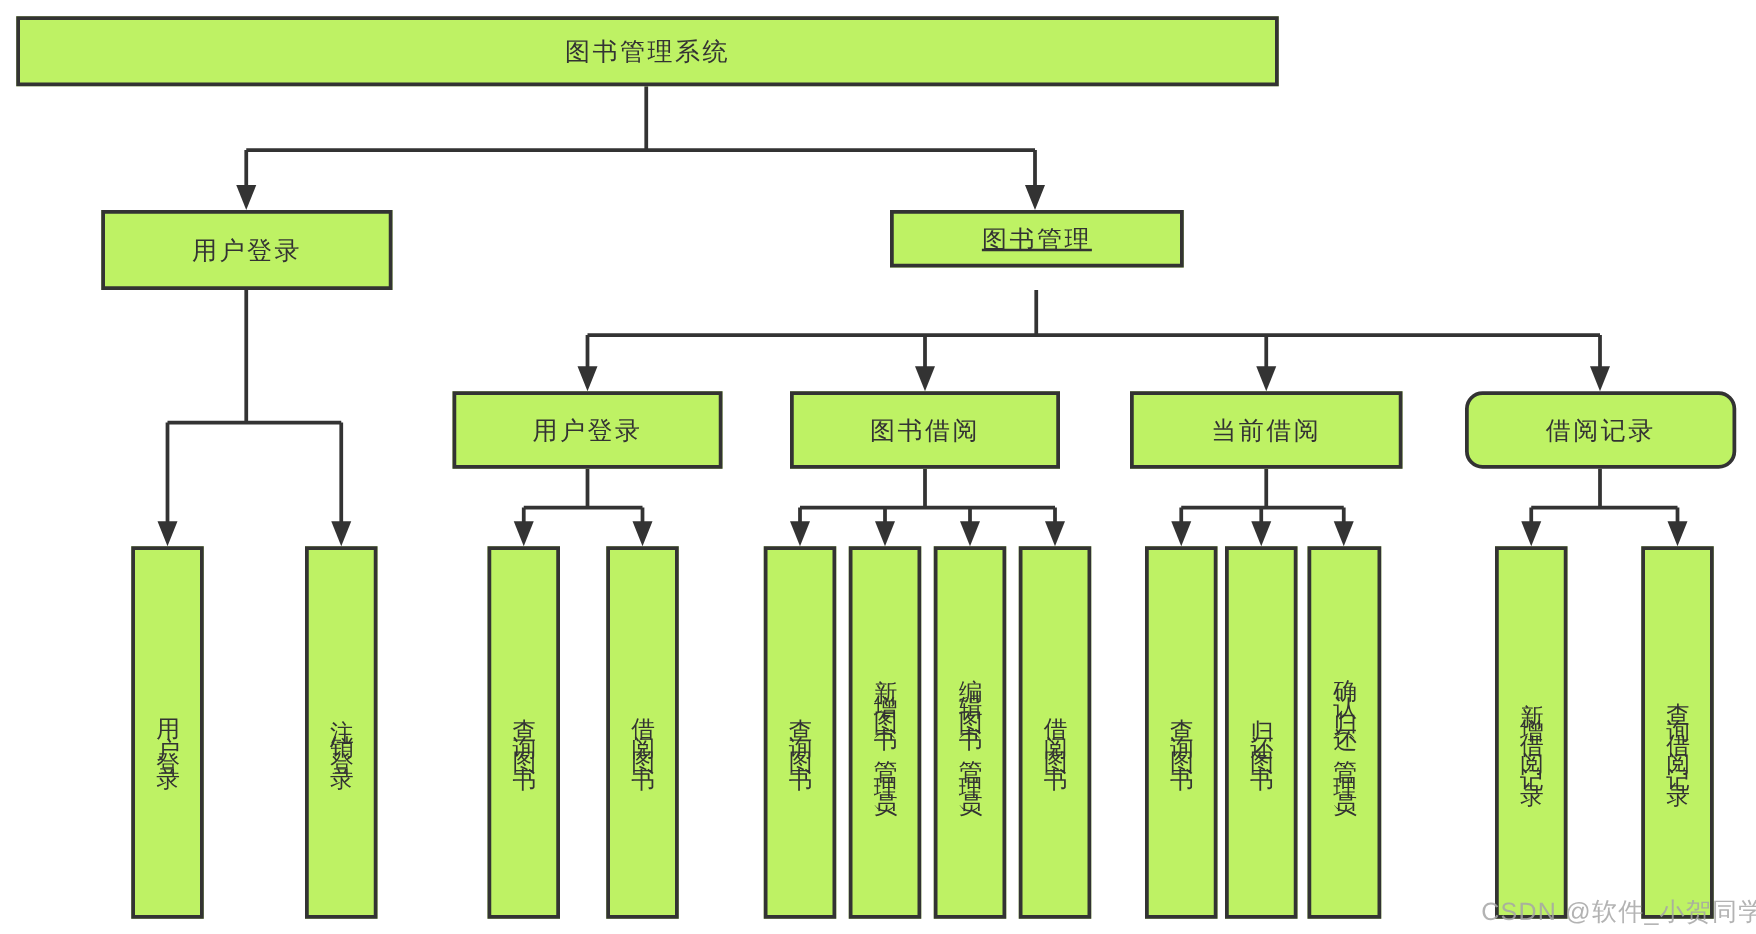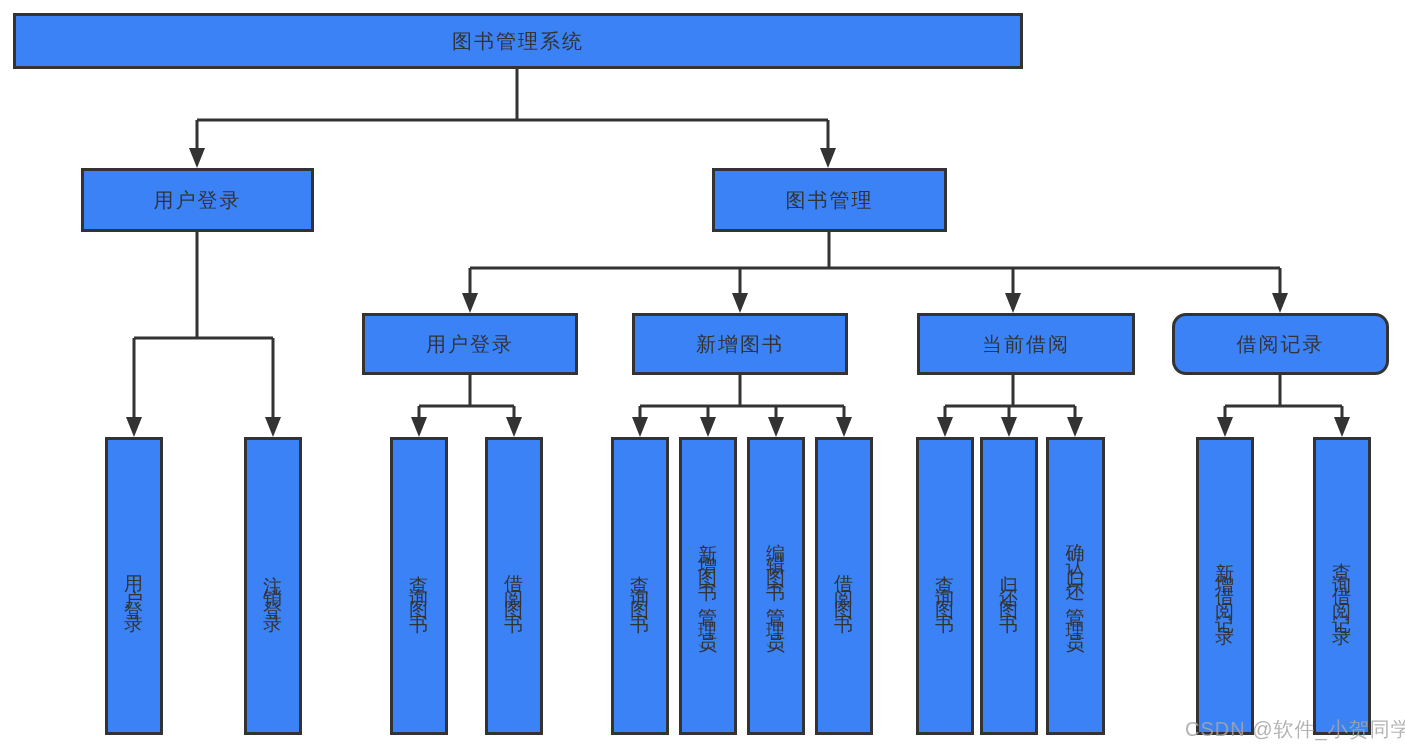--- a/index.html
+++ b/index.html
@@ -14,21 +14,21 @@
   }
   .connectors {
     position: absolute;
     left: 0; top: 0;
     z-index: 1;
   }
   .box {
     position: absolute;
     box-sizing: border-box;
     border: 3px solid #333333;
-    background: #3b82f6;
+    background: #bef264;
     display: flex;
     align-items: center;
     justify-content: center;
     z-index: 2;
   }
   .h-label {
     font-size: 20px;
     letter-spacing: 2px;
     white-space: nowrap;
     color: #333333;
@@ -97,31 +97,31 @@
     </g>
   </svg>
 
   <div class="box" style="left:13px; top:13px; width:1010px; height:56px;">
     <span class="h-label">图书管理系统</span>
   </div>
 
   <div class="box" style="left:81px; top:168px; width:233px; height:64px;">
     <span class="h-label">用户登录</span>
   </div>
-  <div class="box" style="left:712px; top:168px; width:235px; height:64px;">
+  <div class="box" style="left:712px; top:168px; width:235px; height:46px;text-decoration:underline;">
     <span class="h-label">图书管理</span>
   </div>
 
   <div class="box" style="left:362px; top:313px; width:216px; height:62px;">
     <span class="h-label">用户登录</span>
   </div>
   <div class="box" style="left:632px; top:313px; width:216px; height:62px;">
-    <span class="h-label">新增图书</span>
+    <span class="h-label">图书借阅</span>
   </div>
-  <div class="box" style="left:904px; top:313px; width:218px; height:62px;margin-left:13px;">
+  <div class="box" style="left:904px; top:313px; width:218px; height:62px;">
     <span class="h-label">当前借阅</span>
   </div>
   <div class="box" style="left:1172px; top:313px; width:217px; height:62px;border-radius:14px;">
     <span class="h-label">借阅记录</span>
   </div>
 
   <div class="box" style="left:105px; top:437px; width:58px; height:298px;">
     <span class="v-label">用户登录</span>
   </div>
   <div class="box" style="left:244px; top:437px; width:58px; height:298px;">

